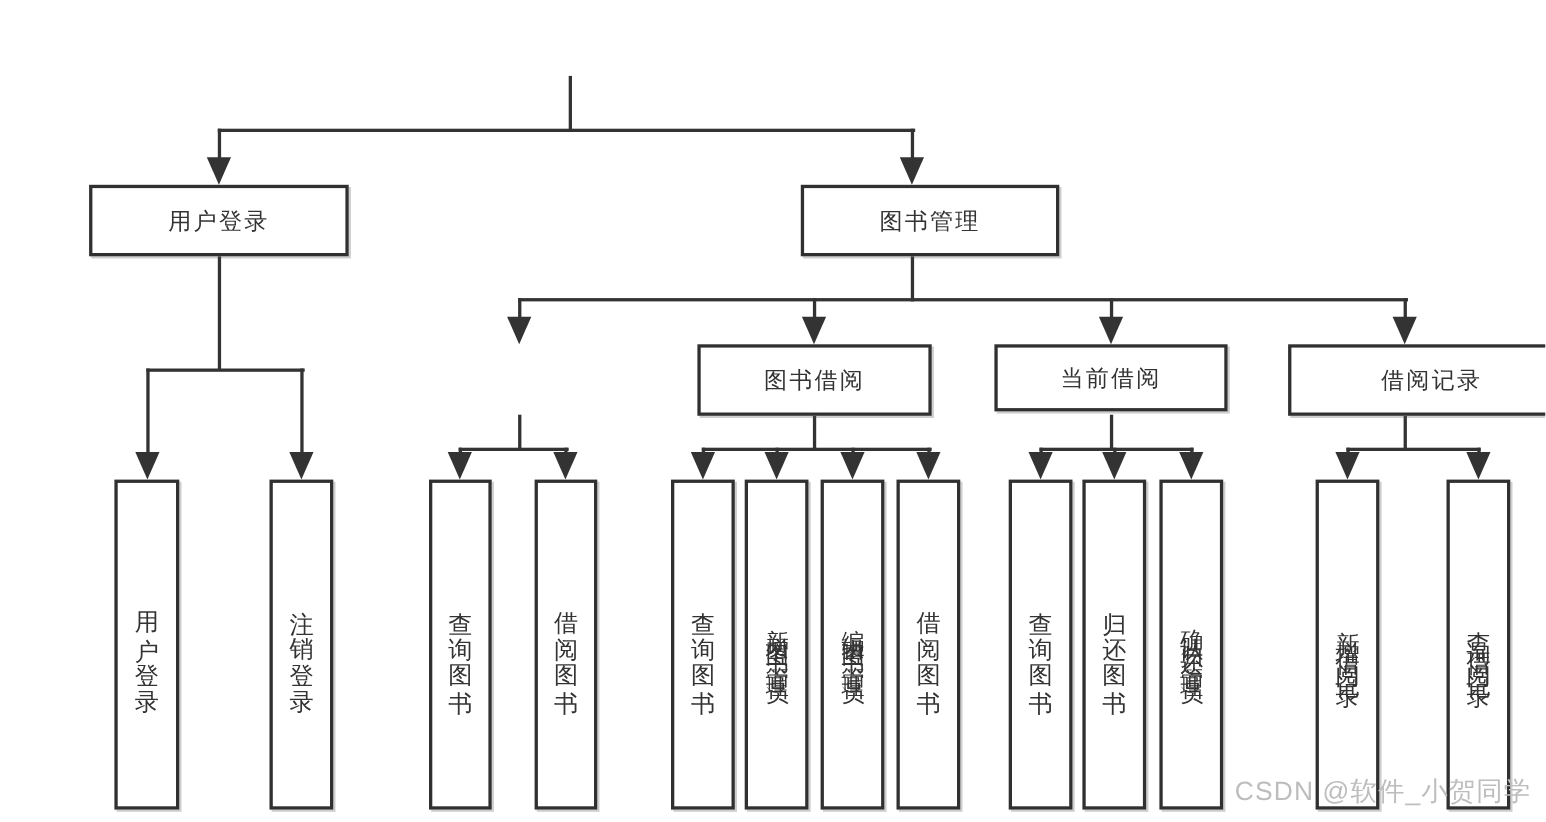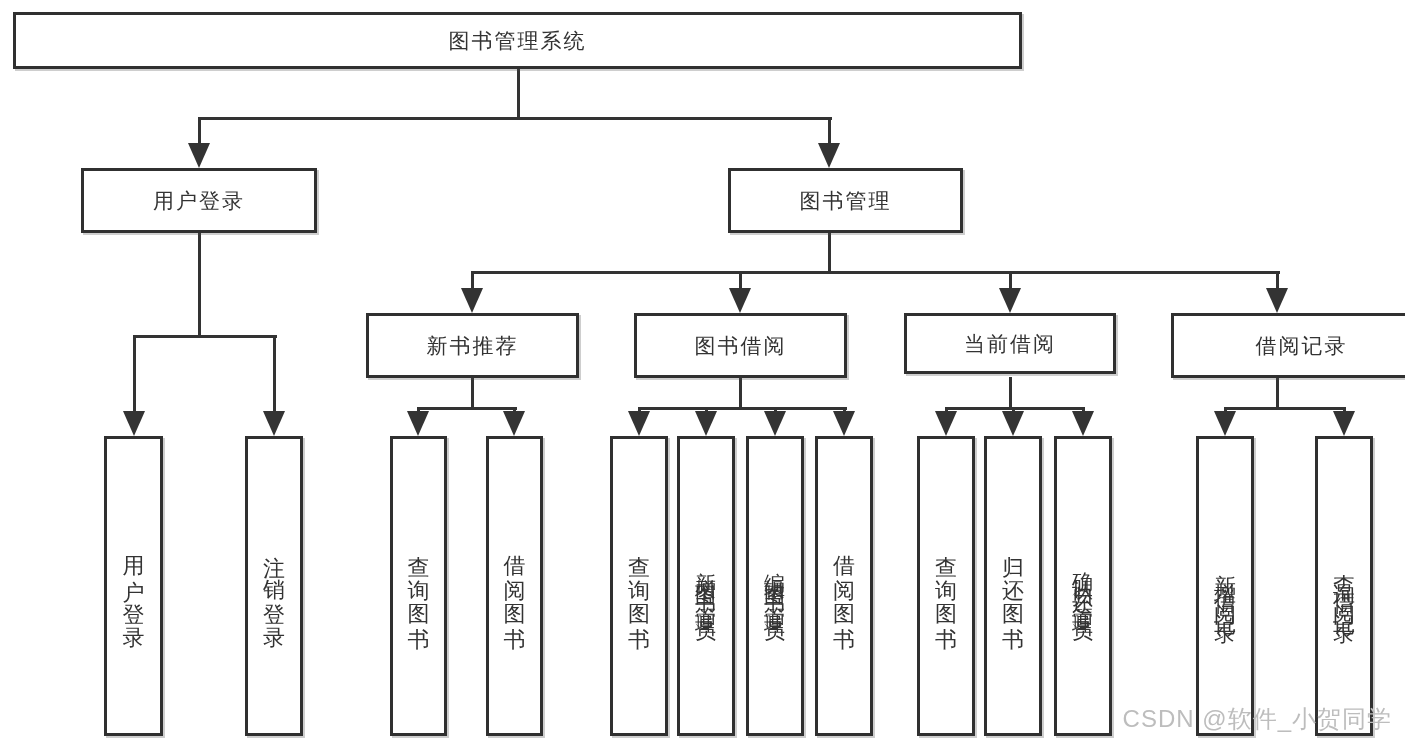--- a/index.html
+++ b/index.html
@@ -141,34 +141,28 @@
   <div class="arrow" style="left:1002px; top:411px;"></div>
   <div class="arrow" style="left:1072px; top:411px;"></div>
 
   <div class="line vline" style="left:1276px; top:377px; height:33px;"></div>
   <div class="line hline" style="left:1224px; top:407px; width:122px;"></div>
   <div class="line vline" style="left:1224px; top:407px; height:8px;"></div>
   <div class="line vline" style="left:1343px; top:407px; height:8px;"></div>
   <div class="arrow" style="left:1214px; top:411px;"></div>
   <div class="arrow" style="left:1333px; top:411px;"></div>
 
-  <div class="node" style="left:13px; top:12px; width:1009px; height:57px;">
-    <span class="label">图书管理系统</span>
-  </div>
 
   <div class="node" style="left:81px; top:168px; width:236px; height:65px;">
     <span class="label">用户登录</span>
   </div>
   <div class="node" style="left:728px; top:168px; width:235px; height:65px;">
     <span class="label">图书管理</span>
   </div>
 
-  <div class="node" style="left:366px; top:313px; width:213px; height:65px;">
-    <span class="label">新书推荐</span>
-  </div>
   <div class="node" style="left:634px; top:313px; width:213px; height:65px;align-items:center;">
     <span class="label">图书借阅</span>
   </div>
   <div class="node" style="left:904px; top:313px; width:212px; height:61px;">
     <span class="label">当前借阅</span>
   </div>
   <div class="node" style="left:1171px; top:313px; width:245px; height:65px;padding-left:16px;">
     <span class="label">借阅记录</span>
   </div>
 

